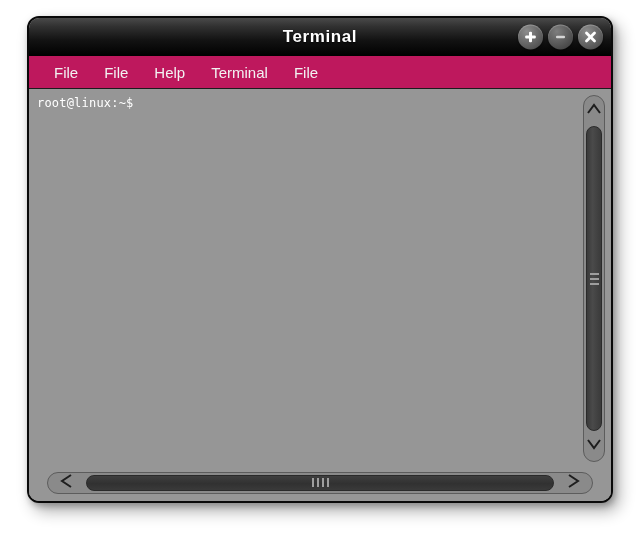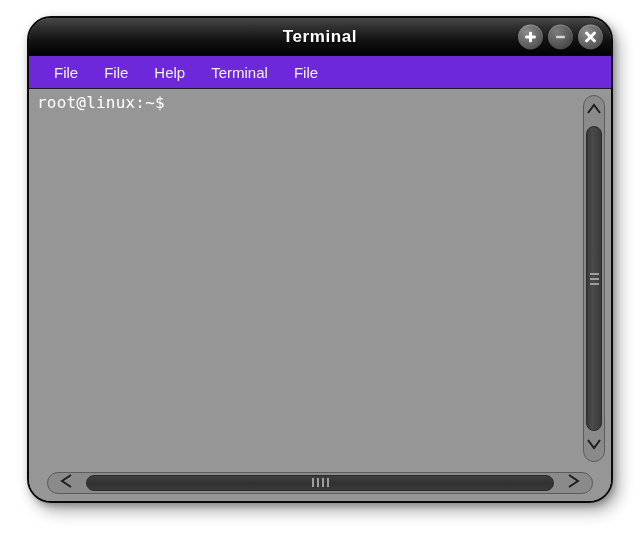--- a/index.html
+++ b/index.html
@@ -20,21 +20,21 @@
     background: #ffffff;
   }
 
   
   .window {
     position: absolute;
     left: 27px;
     top: 16px;
     width: 586px;
     height: 487px;
-    border-radius: 24px;
+    border-radius: 12px;
     background: #969696;
     border: 2px solid #0a0a0a;
     box-sizing: border-box;
     box-shadow: 6px 8px 16px rgba(0,0,0,0.32),
                 2px 3px 6px rgba(0,0,0,0.25);
     overflow: hidden;
   }
 
   
   .titlebar {
@@ -86,21 +86,21 @@
     background: radial-gradient(circle at 35% 28%, #7e7e7e, #4c4c4c 70%, #3a3a3a 100%);
   }
   .win-btn.close {
     background: radial-gradient(circle at 35% 28%, #8d8d8d, #575757 70%, #3e3e3e 100%);
   }
   .win-btn svg { display: block; }
 
   
   .menubar {
     height: 32px;
-    background: #6d28d9;
+    background: #be185d;
     border-bottom: 1px solid #1c1c1c;
     display: flex;
     align-items: center;
     padding-left: 14px;
     gap: 4px;
   }
   .menu-item {
     color: #f2f2f2;
     font-size: 15px;
     padding: 3px 11px;
@@ -126,21 +126,21 @@
 
   .terminal-content {
     flex: 1;
     padding: 7px 0 0 8px;
     background: #969696;
     overflow: hidden;
   }
 
   .prompt-line {
     font-family: "DejaVu Sans Mono", "Liberation Mono", monospace;
-    font-size: 16px;
+    font-size: 12px;
     color: #ffffff;
     white-space: pre;
     line-height: 14px;
     letter-spacing: 0.2px;
   }
 
   
   .vscrollbar {
     width: 30px;
     padding: 6px 6px 6px 2px;

